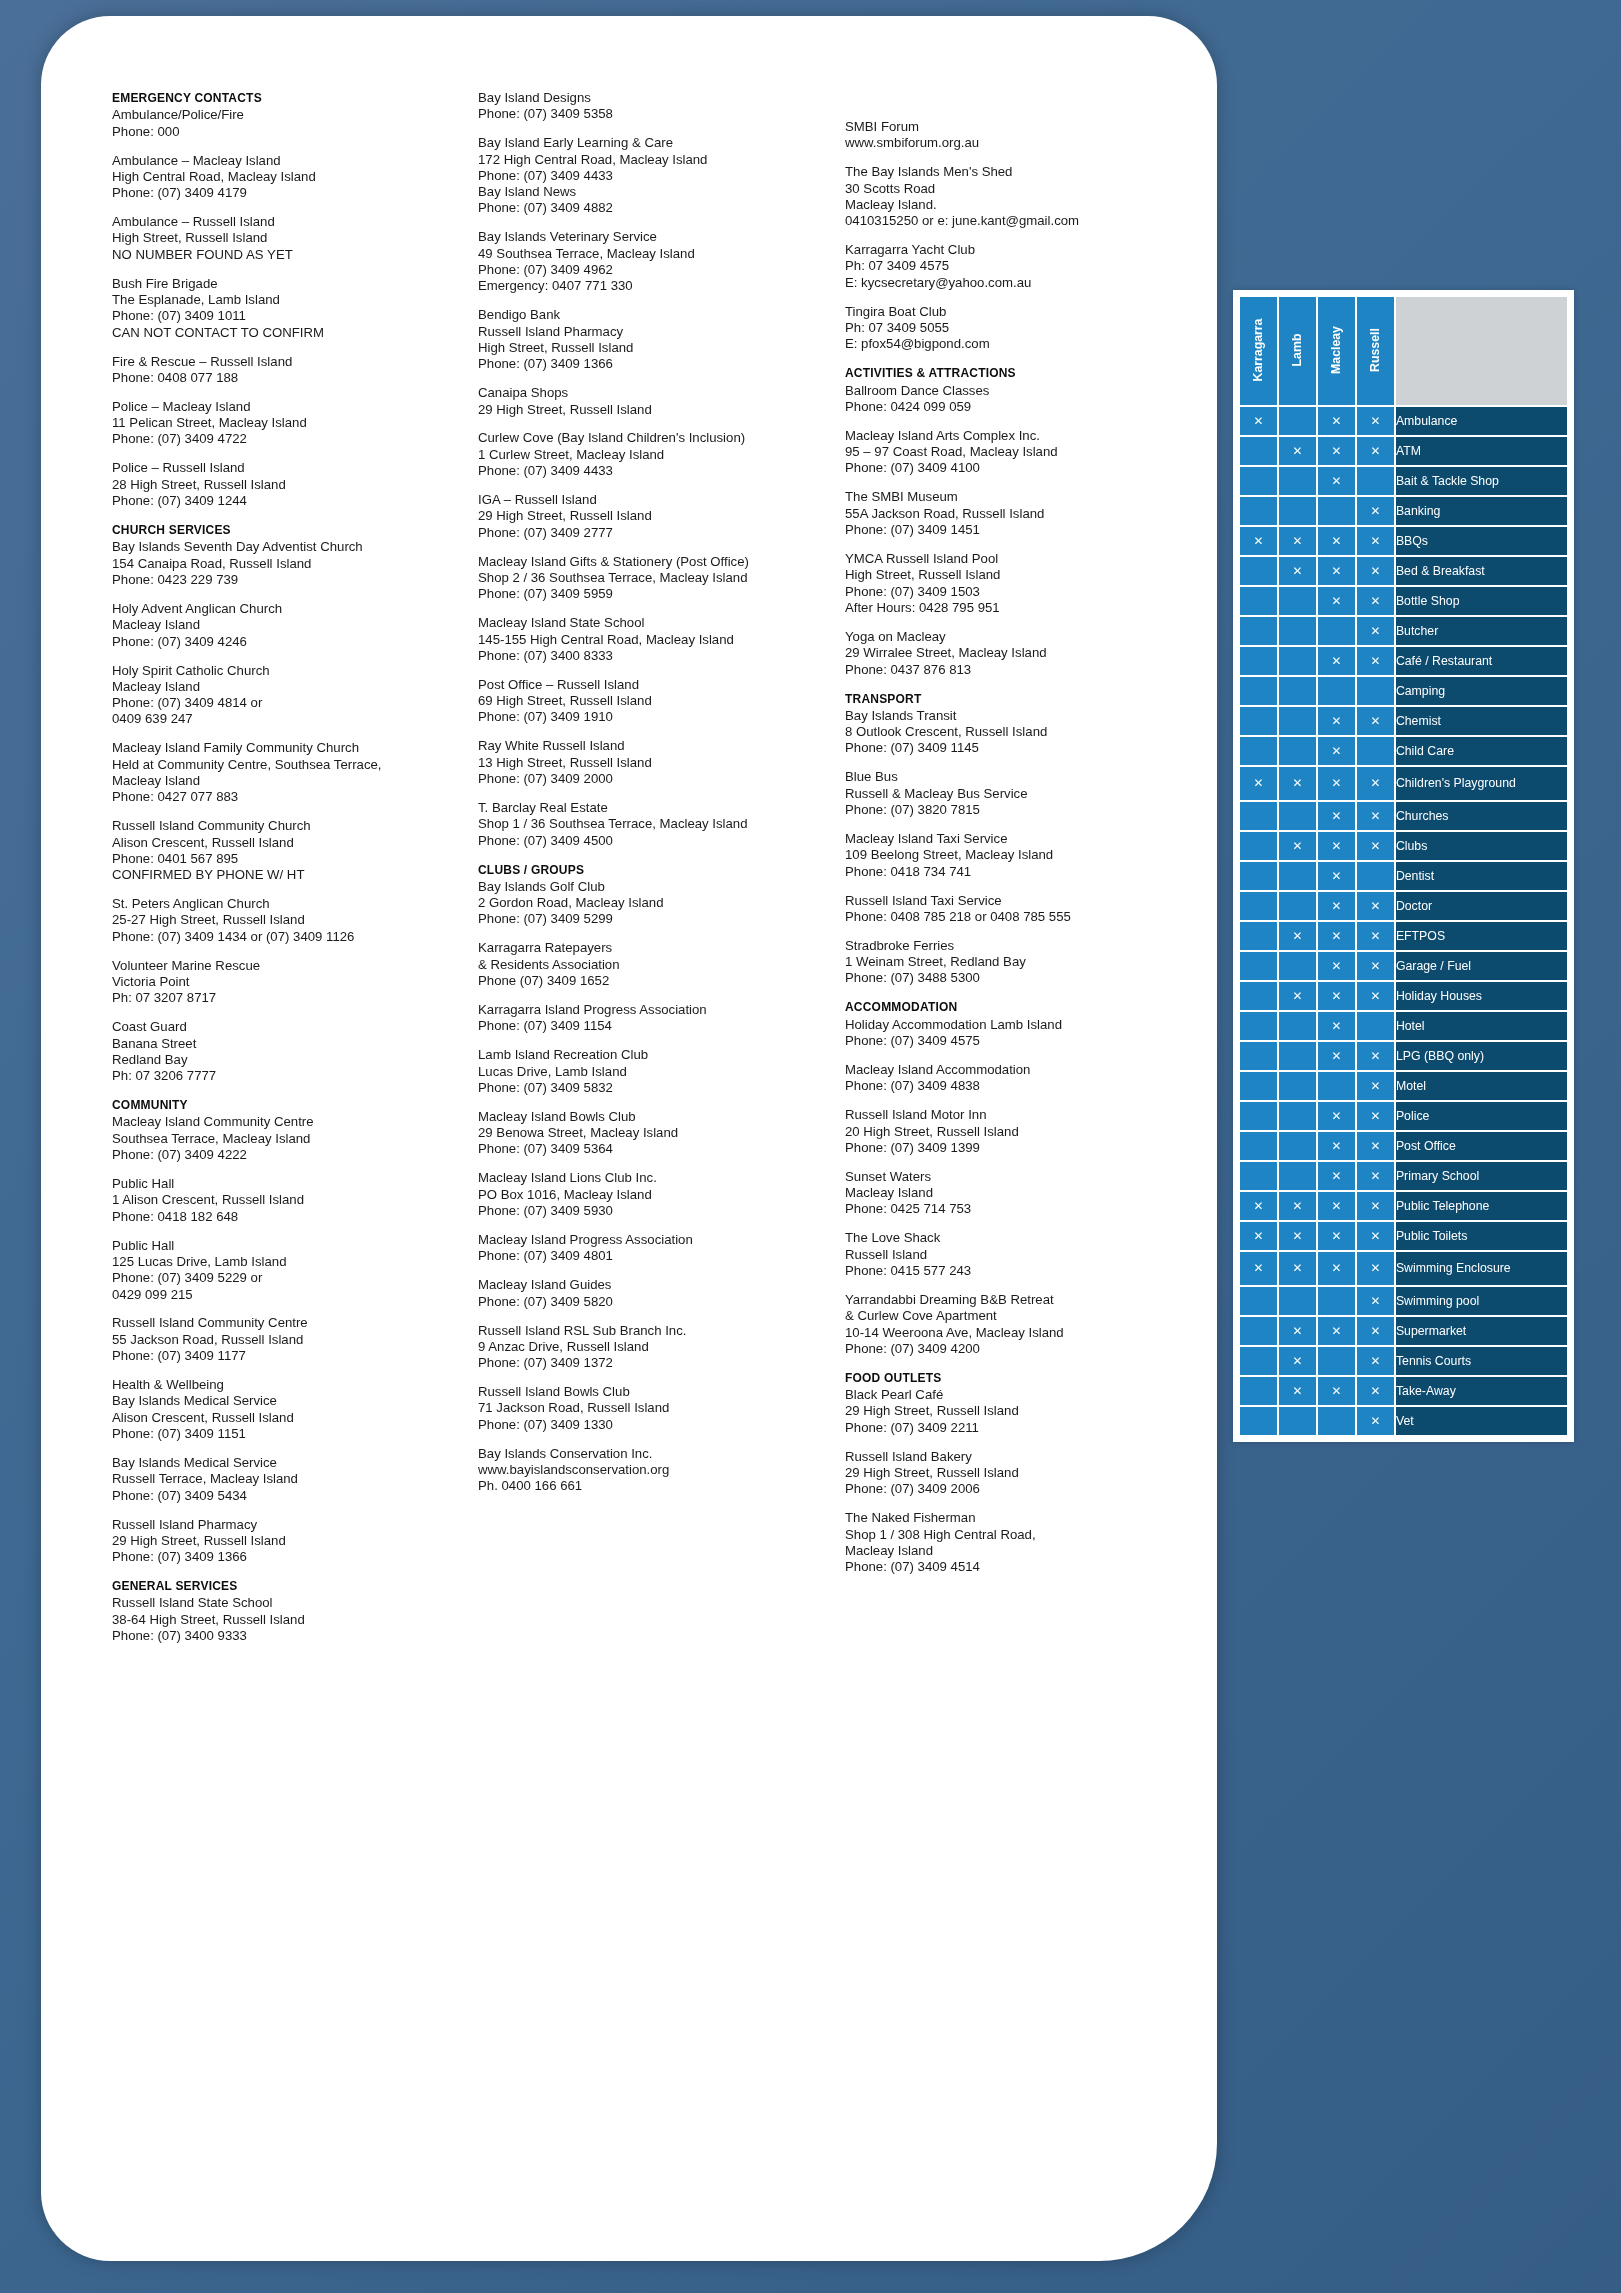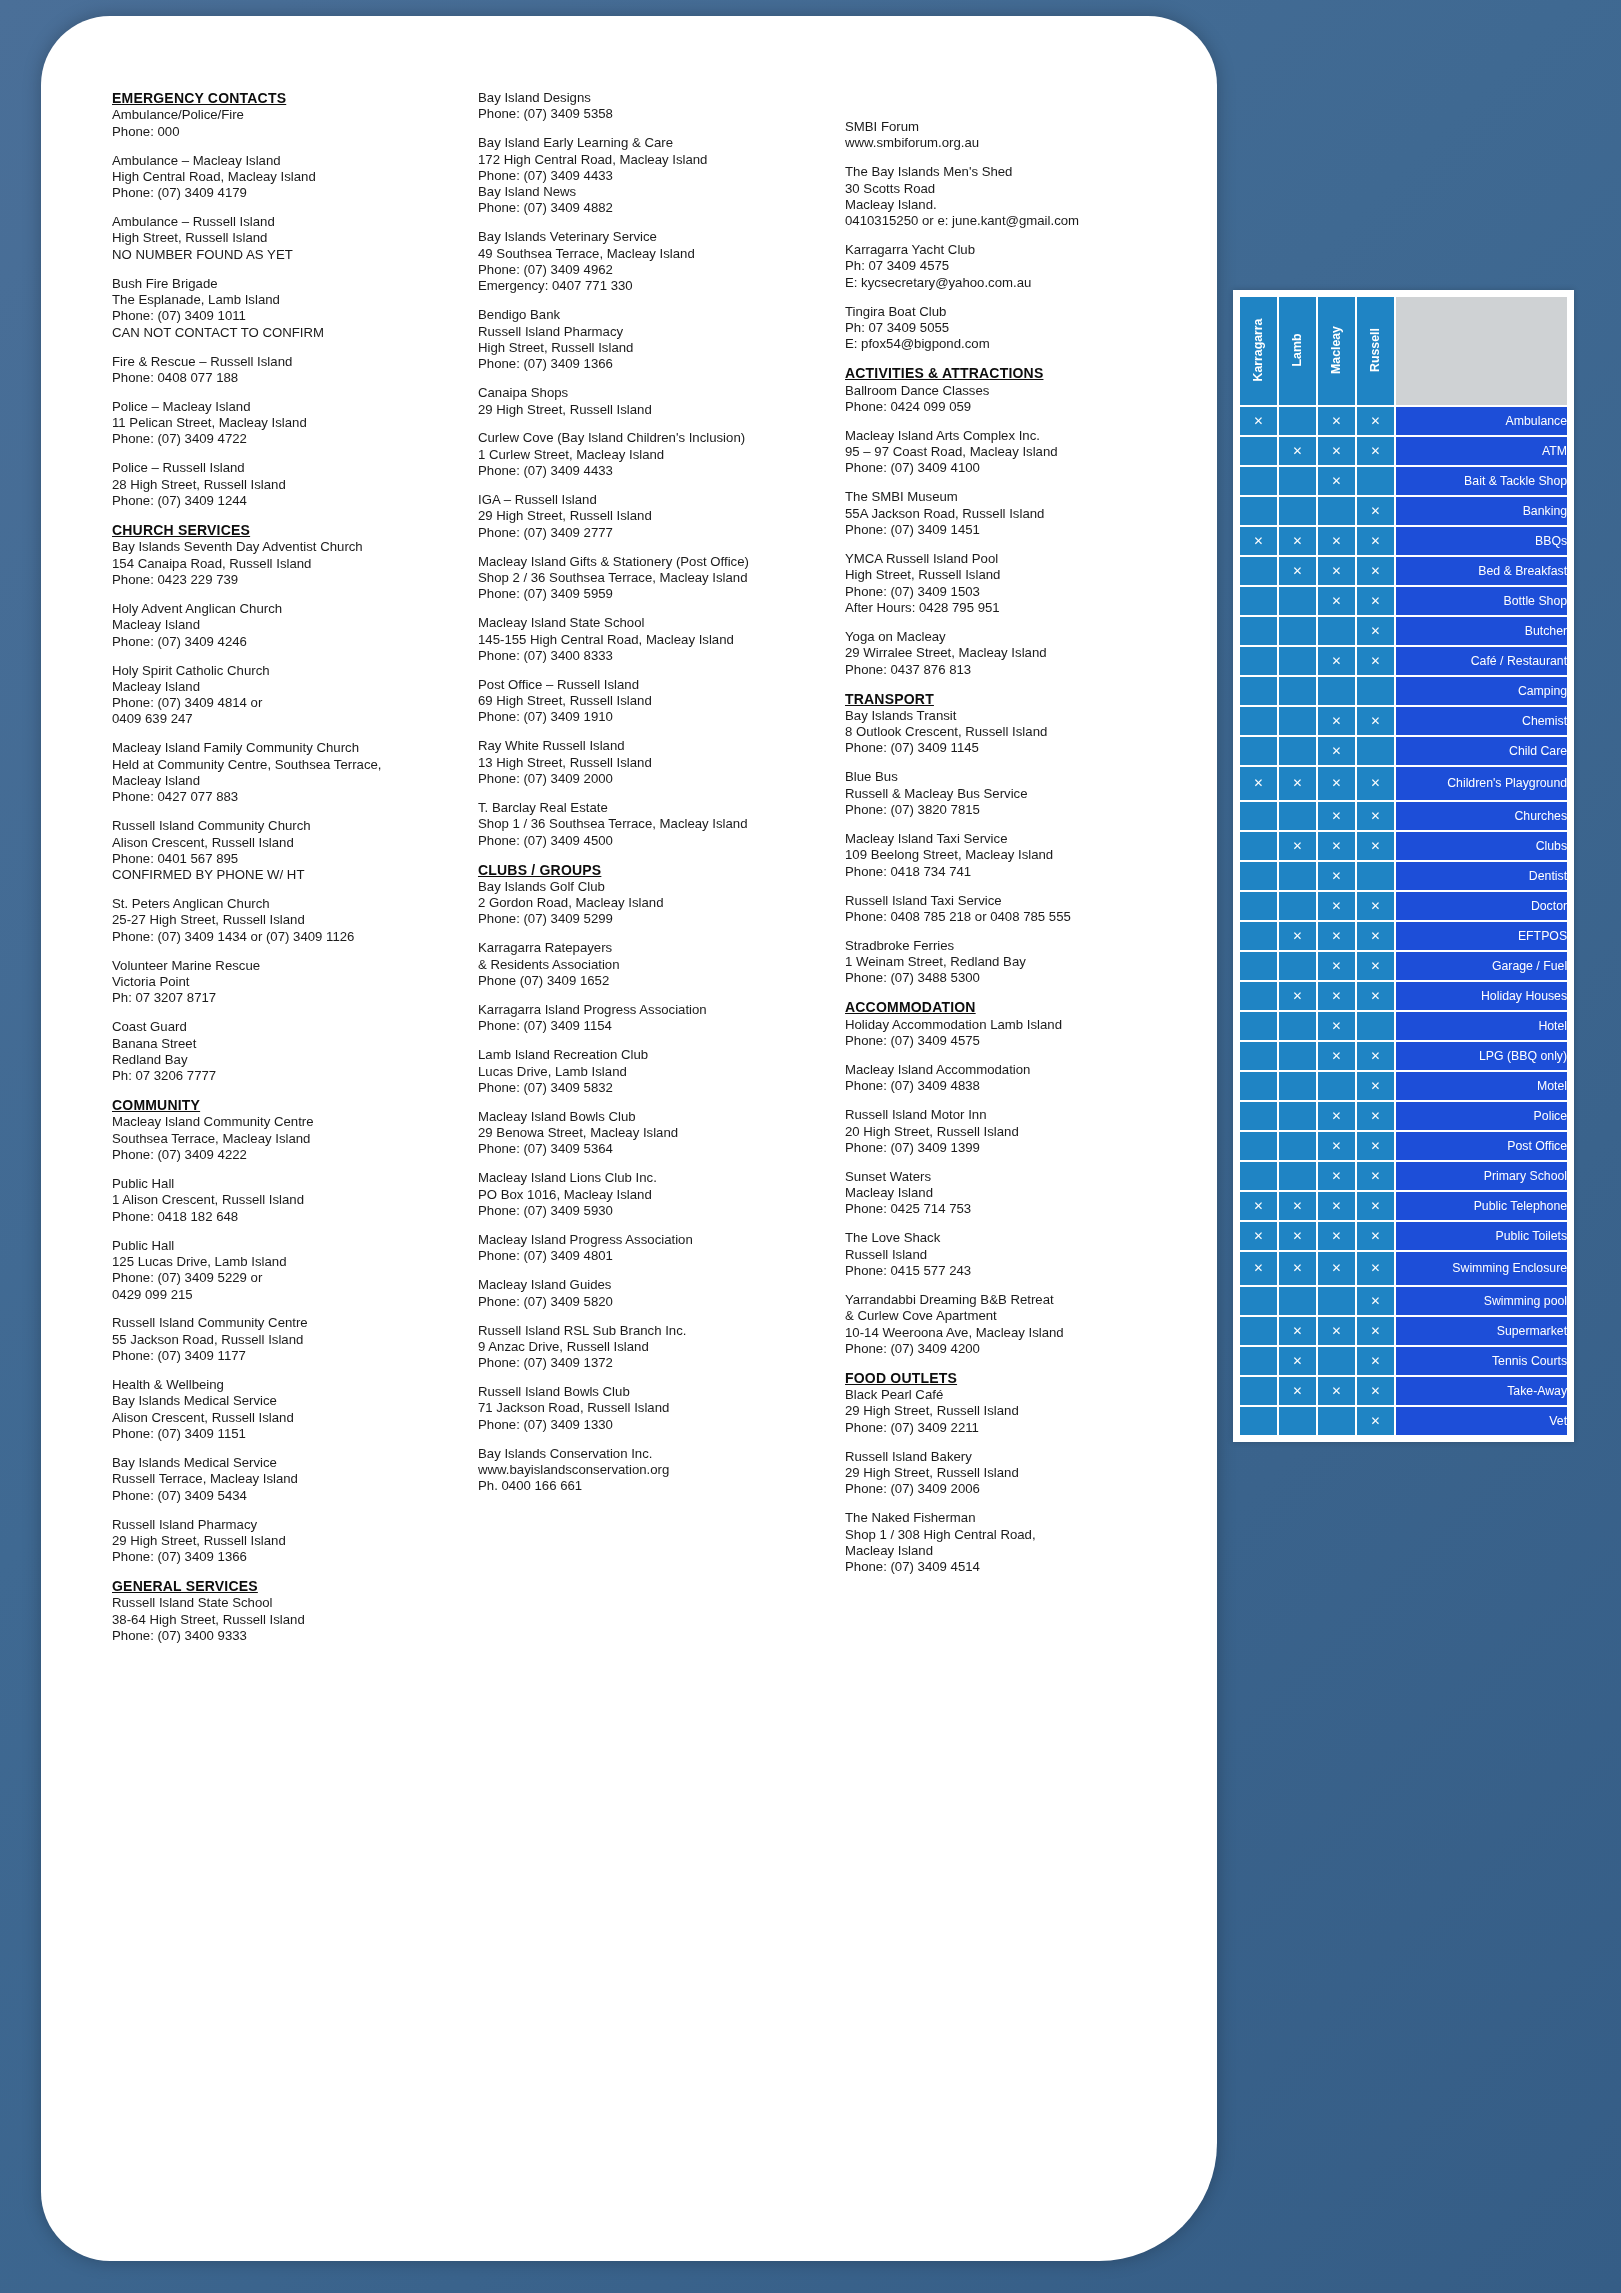--- a/index.html
+++ b/index.html
@@ -54,25 +54,24 @@
     line-height: 16.3px;
     color: #1b1b1b;
   }
   .col1 { left: 112px; width: 294px; }
   .col2 { left: 478px; width: 323px; }
   .col3 { left: 845px; width: 323px; margin-top: 29px; }
 
   .blk { margin-bottom: 12.7px; }
   .hd {
     font-weight: bold;
-    font-size: 14px;
+    font-size: 12px;
     letter-spacing: 0.2px;
     margin-bottom: 1px;
     color: #0d0d0d;
-    text-decoration: underline;
   }
   .ln { white-space: pre-wrap; }
 
   
   .matrix {
     position: absolute;
     left: 1233px;
     top: 290px;
     width: 341px;
     background: #ffffff;
@@ -124,24 +123,24 @@
     color: #ffffff;
     font-size: 12.7px;
     vertical-align: middle;
   }
   .cell.mark:after {
     content: "\2715";
     font-size: 11.8px;
     color: #ffffff;
   }
   .label {
-    background: #1d4ed8;
+    background: #0c4a6e;
     color: #ffffff;
     font-size: 12.3px;
-    text-align: right;
+    text-align: left;
     height: 28px;
     vertical-align: middle;
     padding: 0 2.9px;
     line-height: 12.7px;
   }
   .label.two { line-height: 12.3px; }
   .row-tall .cell, .row-tall .label { height: 33px; }
 </style>
 </head>
 <body>

